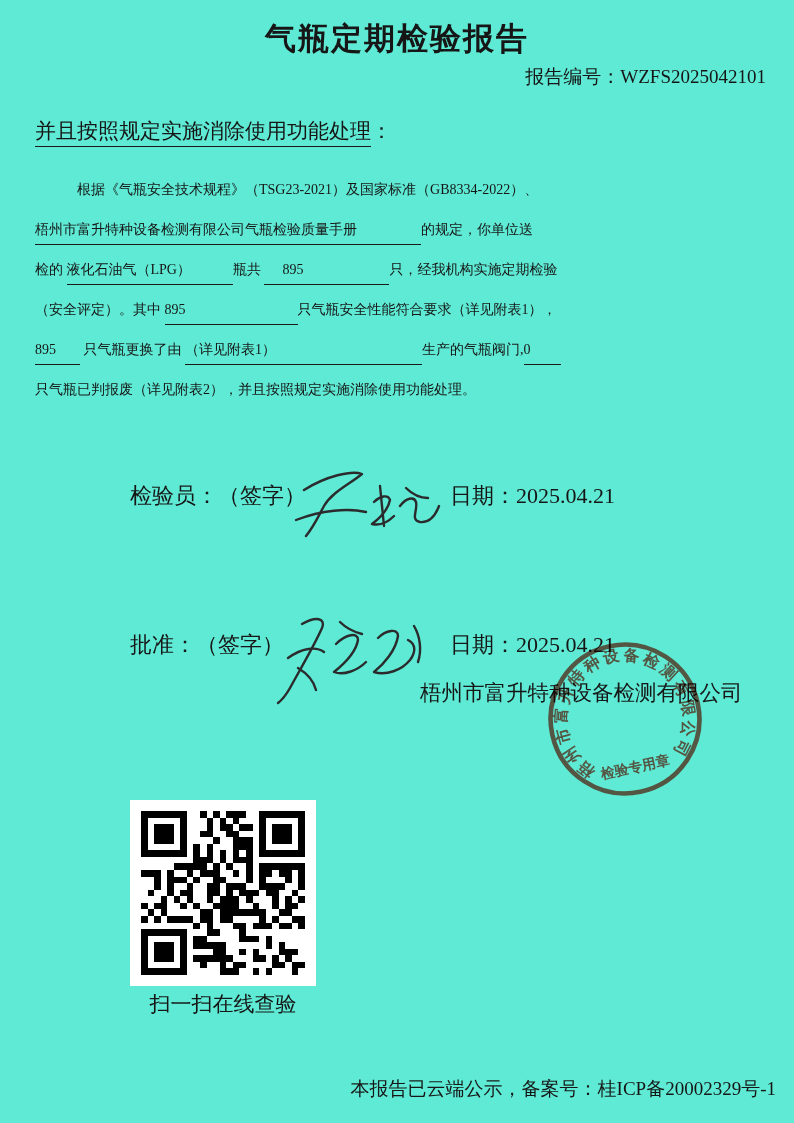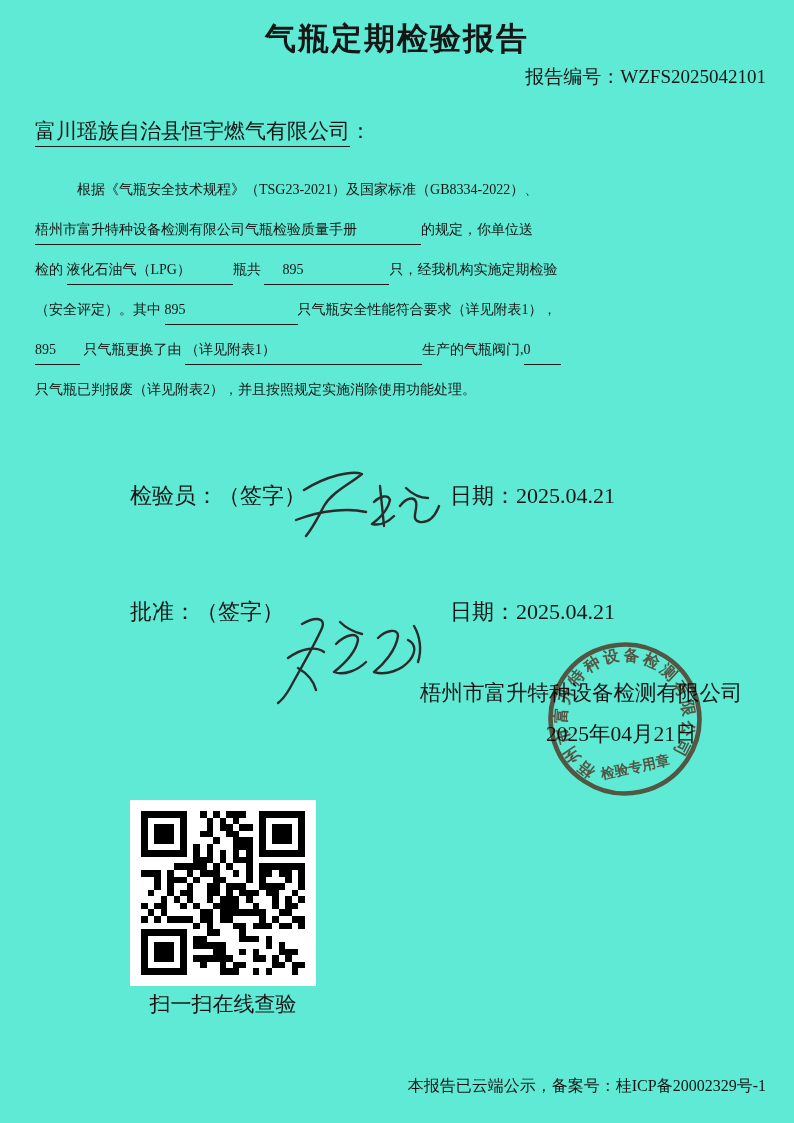--- a/index.html
+++ b/index.html
@@ -93,35 +93,35 @@
   .qr-box svg { position: absolute; top: 11px; left: 11px; }
   .qr-caption {
     position: absolute;
     top: 990px; left: 118px;
     width: 210px;
     text-align: center;
     font-size: 21px;
   }
   .footer {
     position: absolute;
-    top: 1076px; right: 28px;
-    font-size: 16px;
+    top: 1076px; right: 18px;
+    font-size: 19px;
     white-space: pre;
   }
 </style>
 </head>
 <body>
 
 <div class="page" style="background: #5eead4; color: rgb(22, 22, 22);">
 
   <h1 class="title">气瓶定期检验报告</h1>
 
   <div class="report-no"><span>报告编号：</span><span>WZFS2025042101</span></div>
 
-  <div class="recipient"><span class="u">富川瑶族自治县恒宇燃气有限公司</span><span>：</span></div>
+  <div class="recipient"><span class="u">并且按照规定实施消除使用功能处理</span><span>：</span></div>
 
   <div class="body-lines" id="body-lines">
       <div class="body-line indent"><span>根据《气瓶安全技术规程》（TSG23-2021）及国家标准（GB8334-2022）、</span></div>
       <div class="body-line"><span class="u" style="padding-right: 64px; text-align: center;">梧州市富升特种设备检测有限公司气瓶检验质量手册</span><span>的规定，你单位送</span></div>
       <div class="body-line"><span>检的 </span><span class="u" style="padding-right: 42px;">液化石油气（LPG）</span><span>瓶共 </span><span class="u" style="padding-right: 86px; padding-left: 18px;">895</span><span>只，经我机构实施定期检验</span></div>
       <div class="body-line"><span>（安全评定）。其中 </span><span class="u" style="padding-right: 112px;">895</span><span>只气瓶安全性能符合要求（详见附表1），</span></div>
       <div class="body-line"><span class="u" style="padding-right: 24px;">895</span><span> 只气瓶更换了由 </span><span class="u" style="padding-right: 146px;">（详见附表1）</span><span>生产的气瓶阀门,</span><span class="u" style="padding-right: 30px;">0</span></div>
       <div class="body-line"><span>只气瓶已判报废（详见附表2），并且按照规定实施消除使用功能处理。</span></div>
     </div>
 
@@ -133,38 +133,37 @@
     <g fill="none" stroke="#2b2b2e" stroke-width="2.4" stroke-linecap="round" stroke-linejoin="round">
       <path d="M22,28 C44,14 70,8 80,12 C68,22 50,30 42,44 C36,55 32,64 24,74"></path>
       <path d="M14,58 C40,48 66,46 84,50"></path>
       <path d="M92,40 C98,34 106,32 108,38 C106,48 98,56 90,62 C98,64 106,60 112,54"></path>
       <path d="M98,24 L102,64"></path>
       <path d="M118,44 C124,36 132,34 134,40 C136,48 128,58 138,60 C148,61 154,52 157,44"></path>
       <path d="M124,26 C130,32 138,36 146,36"></path>
     </g>
   </svg>
 
-  <div class="sig-row" style="top:597px">
+  <div class="sig-row" style="top:630px">
     <span>批准：（签字）</span>
     <span class="date-block"><span>日期：</span><span>2025.04.21</span></span>
   </div>
   <svg class="sig-svg" style="top:608px;left:264px" width="180" height="100" viewBox="0 0 180 100">
     <g fill="none" stroke="#2b2b2e" stroke-width="2.4" stroke-linecap="round" stroke-linejoin="round">
       <path d="M38,16 C52,8 62,10 58,20 C50,38 38,58 26,80 C22,87 18,92 14,95"></path>
       <path d="M24,50 C38,40 52,38 60,44"></path>
       <path d="M34,60 C44,66 50,74 52,82"></path>
       <path d="M72,36 C82,26 94,24 94,32 C92,44 80,56 70,64 C80,68 94,62 102,54"></path>
       <path d="M76,14 C82,20 90,24 98,26"></path>
       <path d="M114,30 C122,22 134,20 134,28 C132,42 120,56 110,64 C122,68 138,62 146,52 C152,44 152,36 144,32"></path>
       <path d="M150,18 C156,28 158,42 154,54"></path>
     </g>
   </svg>
 
   <div class="org-name">梧州市富升特种设备检测有限公司</div>
-  <div class="org-date">2025年04月21日</div>
 
   <svg class="stamp" id="stamp" width="158" height="158" viewBox="0 0 170 170" style="color: rgb(221, 58, 42);">
     <circle cx="85" cy="85" r="80" fill="none" stroke="currentColor" stroke-width="5"></circle>
     <defs>
       <path id="stamp-arc" d="M 44.5 133.3 A 63 63 0 1 1 125.5 133.3" fill="none"></path>
     </defs>
     <text font-size="17" font-weight="bold" fill="currentColor">
       <textPath href="#stamp-arc" startOffset="2" textLength="302" lengthAdjust="spacing">梧州市富升特种设备检测有限公司</textPath>
     </text>
     <text x="85" y="143" font-size="15" font-weight="bold" fill="currentColor" text-anchor="middle">检验专用章</text>

